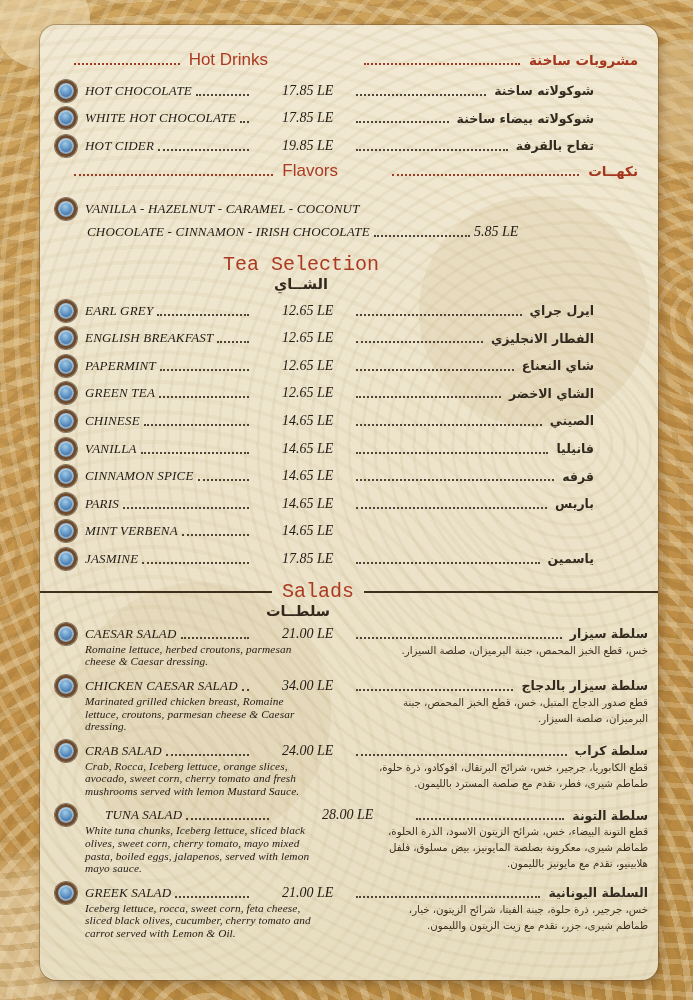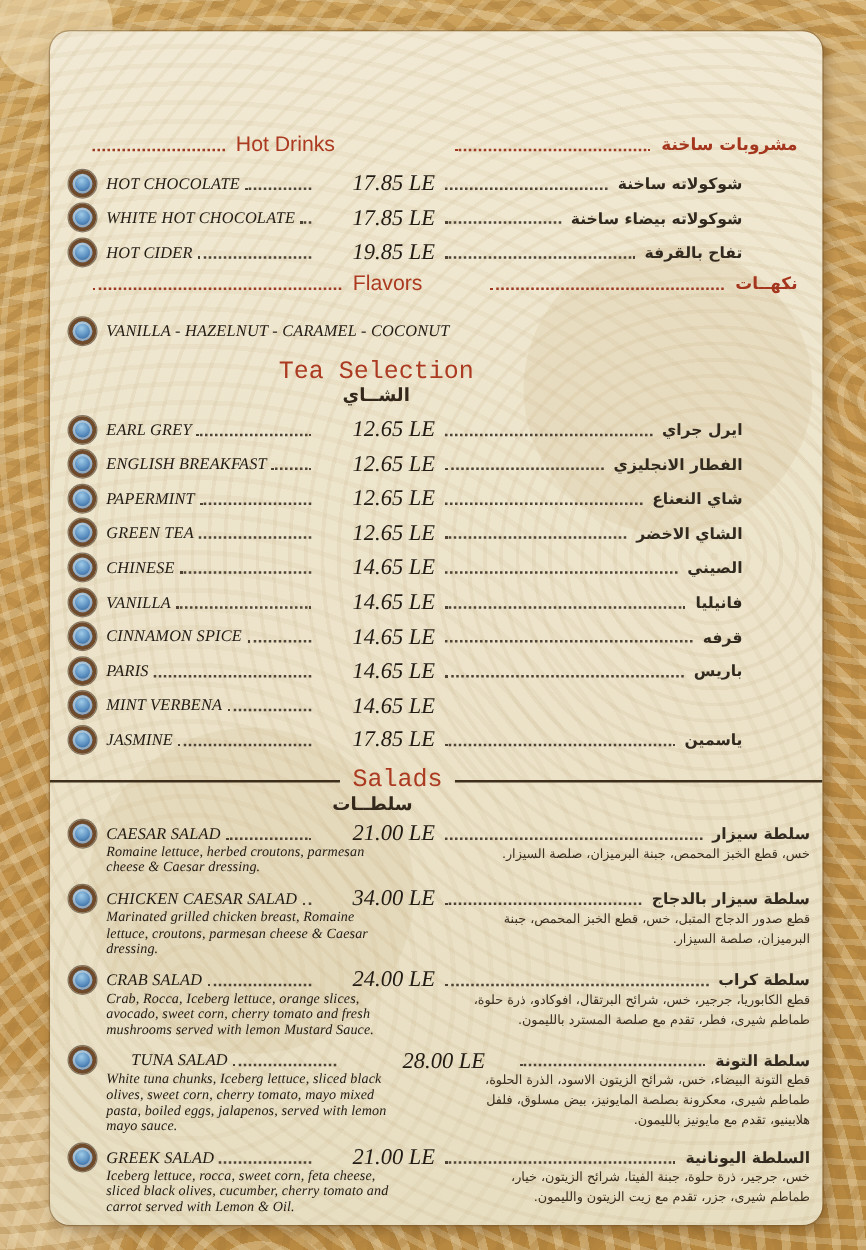--- a/index.html
+++ b/index.html
@@ -22,40 +22,40 @@
     border-radius:16px;overflow:hidden;
     background-color:#ece3ca;
     background-image:
       radial-gradient(circle at 80% 30%, rgba(194,168,116,.16) 0 115px, rgba(194,168,116,0) 116px),
       repeating-radial-gradient(circle at 86% 44%, rgba(178,150,98,.10) 0 3px, rgba(0,0,0,0) 3px 13px),
       radial-gradient(circle at 26% 72%, rgba(194,168,116,.14) 0 130px, rgba(194,168,116,0) 131px),
       repeating-radial-gradient(circle at 18% 80%, rgba(178,150,98,.08) 0 4px, rgba(0,0,0,0) 4px 15px),
       linear-gradient(#f1e9d3 0%, #ece3ca 50%, #e7dec2 100%);
     box-shadow:0 0 0 1px rgba(110,78,36,.4), 3px 4px 10px rgba(84,56,22,.4);
   }
-  .content{padding-top:80px;}
+  .content{padding-top:24px;}
   
   .dots{flex:1 1 auto;height:0;border-bottom:2px dotted #4e4334;margin:0 4px;transform:translateY(4px);}
   .dots.red{border-color:#9c3a22;}
   .medal{
     flex:0 0 16px;width:16px;height:16px;border-radius:50%;
     background:radial-gradient(circle at 45% 35%, #9fcbe7 0%, #5b8fc0 45%, #2f5e94 78%);
     border:3px solid #6f4b2c;
     box-shadow:0 0 0 1px rgba(45,30,15,.55), inset 0 0 0 2px rgba(250,245,230,.45);
     margin-left:15px;
   }
   .hdr{display:flex;align-items:center;height:22px;padding:0 20px 0 30px;}
   .hdr-left{width:198px;display:flex;align-items:center;}
   .hdr-right{flex:1;margin-left:92px;display:flex;align-items:center;}
   .hdr-en{font-family:"Liberation Sans", sans-serif;font-size:17px;color:#ab3a21;white-space:nowrap;margin-left:5px;}
   .hdr-ar{font-family:"DejaVu Sans", sans-serif;font-weight:bold;font-size:13.5px;color:#a5361e;white-space:nowrap;direction:rtl;margin-left:5px;}
   .row{display:flex;align-items:center;height:27.6px;}
   .col-en{display:flex;align-items:center;width:168px;margin-left:8px;}
   .name-en{font-style:italic;font-size:13px;color:#221b14;white-space:nowrap;letter-spacing:.2px;}
-  .price{width:70px;margin-left:29px;font-style:italic;font-size:18px;color:#221b14;white-space:nowrap;}
+  .price{width:70px;margin-left:29px;font-style:italic;font-size:14px;color:#221b14;white-space:nowrap;}
   .col-ar{flex:1;display:flex;align-items:center;padding-right:64px;}
   .col-ar.wide{padding-right:10px;}
   .name-ar{font-family:"DejaVu Sans", sans-serif;font-weight:bold;font-size:12.5px;color:#332a1f;white-space:nowrap;direction:rtl;margin-left:4px;}
   
   .flavor-lines{margin-top:16px;}
   .flavor-row{display:flex;align-items:center;height:23px;}
   .flavor-text{font-style:italic;font-size:13px;color:#221b14;white-space:nowrap;margin-left:8px;letter-spacing:.2px;}
   .flavor-text.indent{margin-left:47px;}
   .fdots{flex:0 0 96px;height:0;border-bottom:2px dotted #4e4334;margin:0 4px;transform:translateY(4px);}
   
@@ -140,20 +140,25 @@
       <span class="hdr-right" style="margin-left:50px;">
         <span class="dots red"></span>
         <span class="hdr-ar">نكهــات</span>
       </span>
     </div>
     <div class="flavor-lines">
       <div class="flavor-row">
         <span class="medal"></span>
         <span class="flavor-text">VANILLA - HAZELNUT - CARAMEL - COCONUT</span>
       </div>
+      <div class="flavor-row">
+        <span class="flavor-text indent">CHOCOLATE - CINNAMON - IRISH CHOCOLATE</span>
+        <span class="fdots"></span>
+        <span class="price" style="margin-left:0;">5.85 LE</span>
+      </div>
     </div>
 
     <div class="center-wrap">
       <div class="big-title">Tea Selection</div>
       <div class="big-title-ar">الشــاي</div>
     </div>
     <div class="tea-rows">
       <div class="row">
         <span class="medal"></span>
         <span class="col-en">

